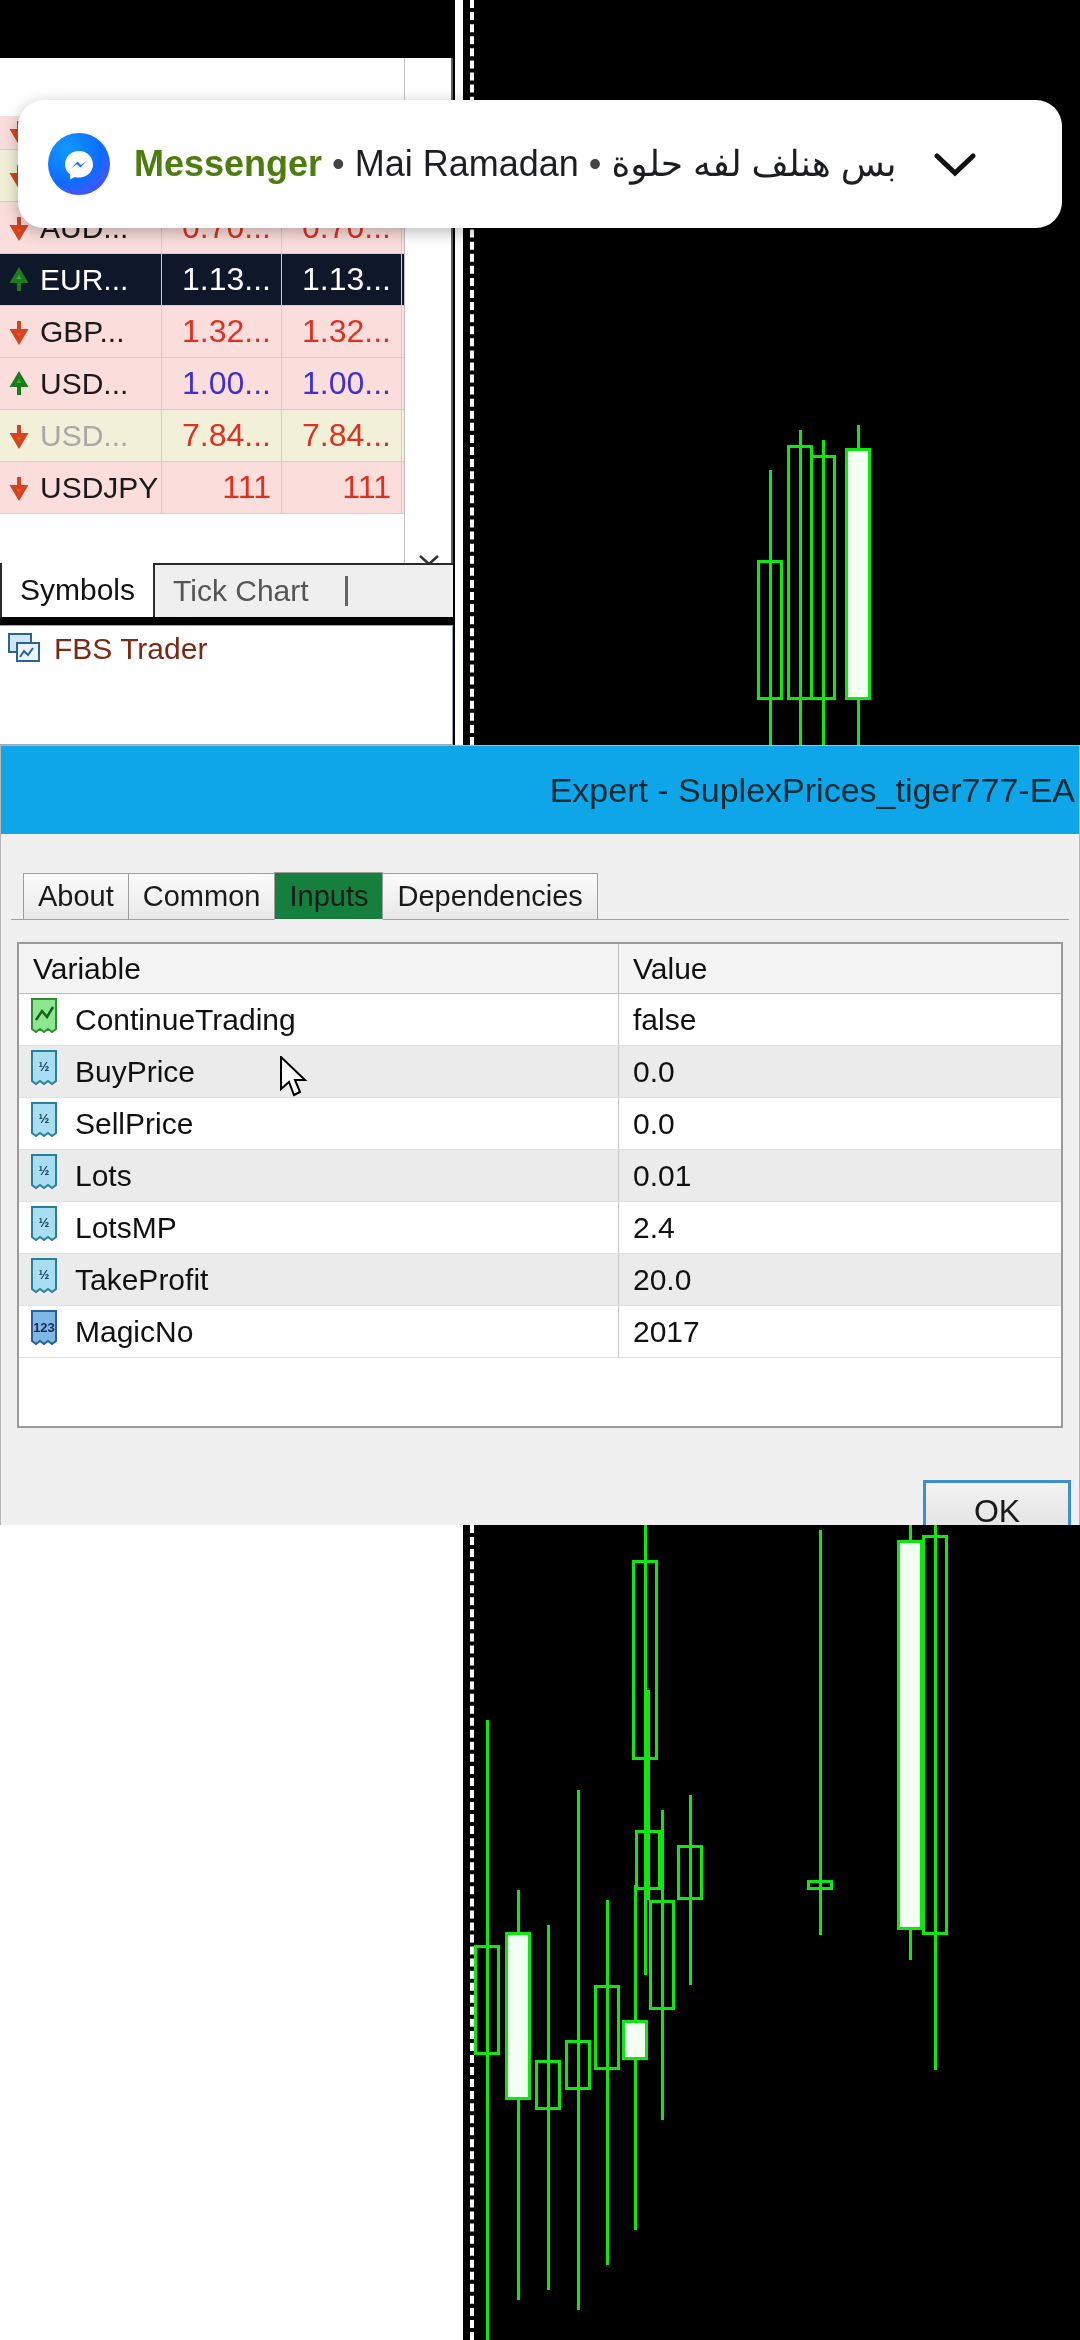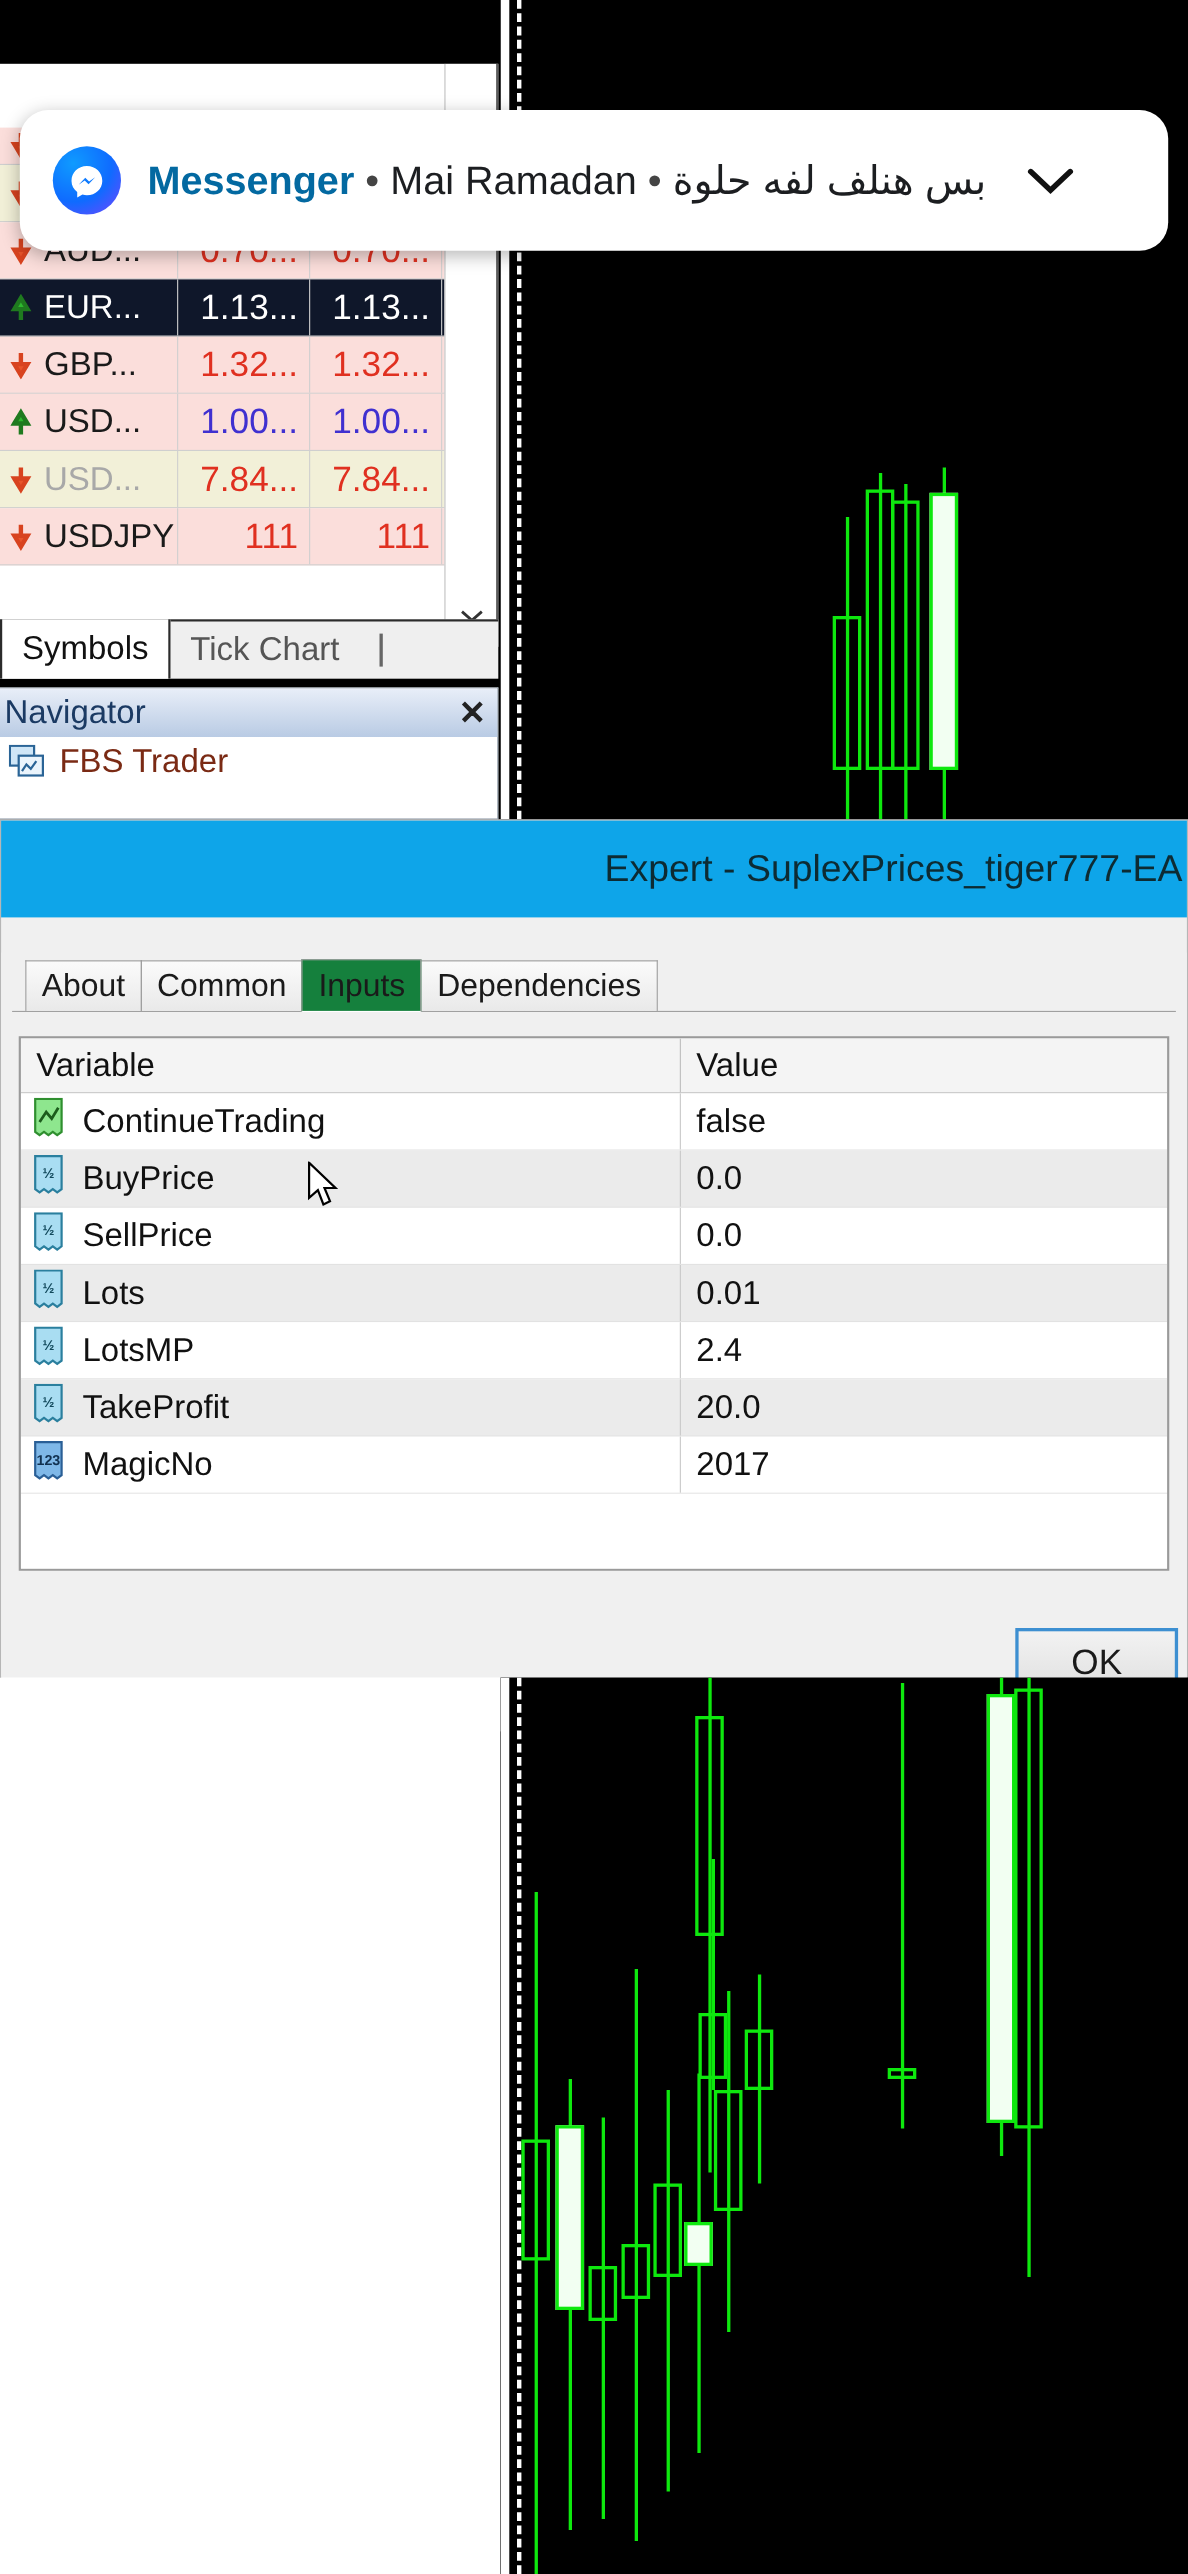--- a/index.html
+++ b/index.html
@@ -210,21 +210,21 @@
     box-shadow: 0 4px 16px rgba(0,0,0,0.28);
     display: flex; align-items: center; padding: 0 30px; gap: 24px;
   }
   .msgr-badge {
     width: 62px; height: 62px; border-radius: 50%;
     background: radial-gradient(circle at 30% 25%, #0f9bff 0%, #0f6bff 55%, #8d3bff 110%);
     display: flex; align-items: center; justify-content: center; flex: 0 0 62px;
   }
   .notif-text { font-size: 36px; color: #1c1e21; white-space: nowrap; }
   .notif-text .sep { color: #444; }
-  .notif-text .app { font-weight: bold; color: #0369a1; }
+  .notif-text .app { font-weight: bold; color: #4d7c0f; }
   .chev-down { width: 48px; height: 30px; margin-left: 10px; flex: 0 0 48px; }
   .black-top { position: absolute; left:0; top:0; width:1080px; height:58px; background:#000; }
 </style>
 </head>
 <body>
 
 <div id="screen">
 
   <div class="mt4-top">
 
@@ -348,24 +348,20 @@
       <div class="mw-tab active">
         <span>Symbols</span>
       </div>
       <div class="mw-tab">
         <span>Tick Chart</span>
       </div>
       <span class="caret-bar"></span>
     </div>
 
     <div class="nav-panel">
-      <div class="nav-title">
-        <span>Navigator</span>
-        <span class="nav-close">✕</span>
-      </div>
       <div class="nav-item">
         <svg class="nav-icon" viewBox="0 0 34 32">
           <rect x="1" y="1" width="22" height="18" fill="#cfe6f7" stroke="#2a6496" stroke-width="2"></rect>
           <rect x="9" y="10" width="22" height="18" fill="#eaf4fc" stroke="#2a6496" stroke-width="2"></rect>
           <path d="M12 24 L16 18 L20 22 L25 15" stroke="#2a6496" stroke-width="2" fill="none"></path>
         </svg>
         <span>FBS Trader</span>
       </div>
     </div>
 

